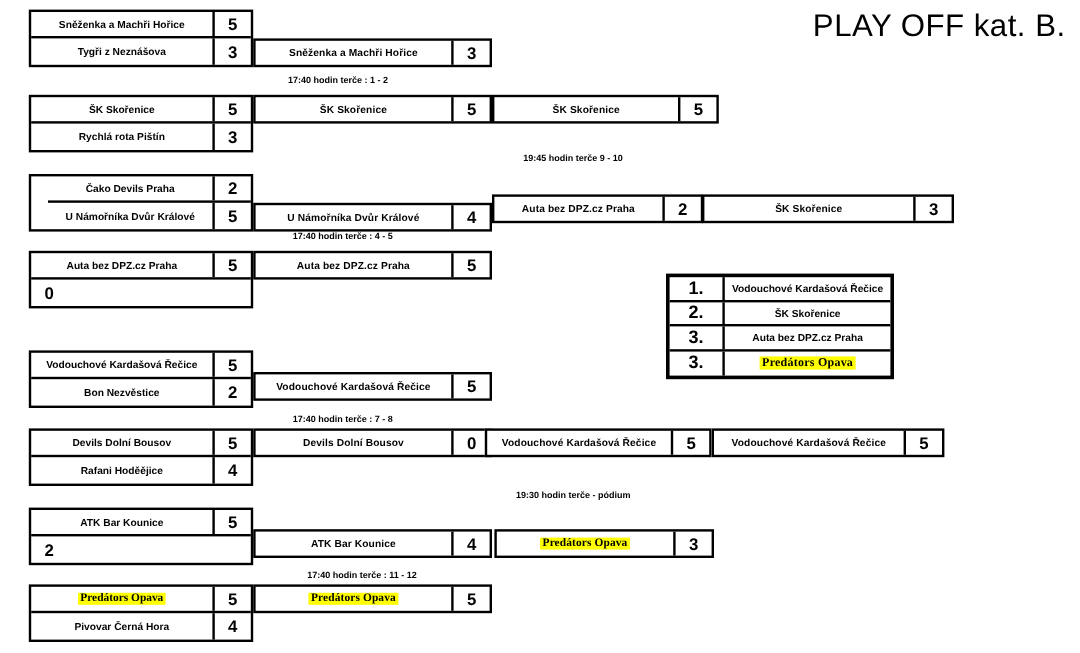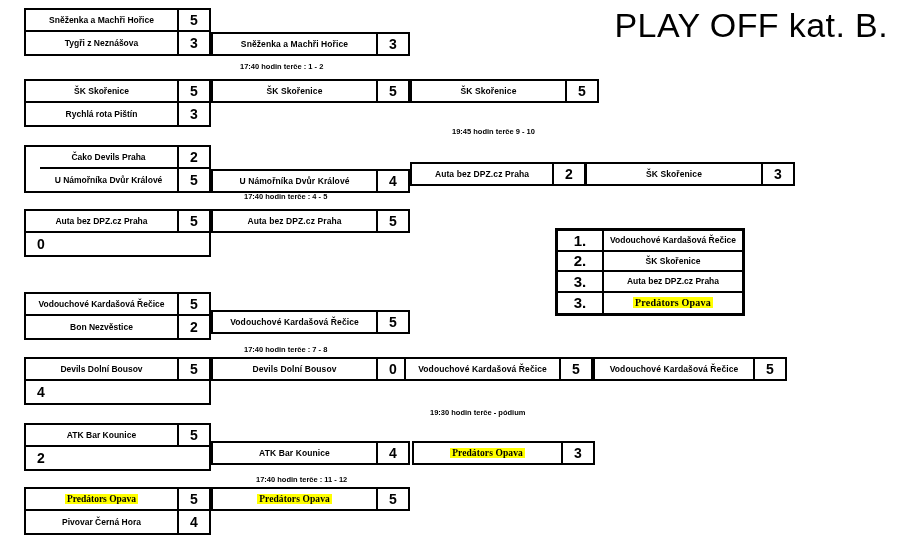--- a/index.html
+++ b/index.html
@@ -31,21 +31,21 @@
   .pair .prow .nm{flex:1 1 auto;display:flex;align-items:center;justify-content:center;
     border-right:2px solid #000;box-sizing:border-box;font-size:8.5px;font-weight:bold;
     padding:0 2px;overflow:hidden;white-space:nowrap;}
   .pair .prow .sc{flex:0 0 30px;display:flex;align-items:center;justify-content:center;
     font-size:14px;font-weight:bold;}
 
   
   .tlabel{position:absolute;font-size:7.5px;font-weight:bold;white-space:nowrap;color:#000;}
 
   
-  #title{position:absolute;right:12px;top:6px;font-size:34px;font-weight:400;
+  #title{position:absolute;right:12px;top:6px;font-size:26px;font-weight:400;
     letter-spacing:.4px;white-space:nowrap;font-family:"Liberation Sans","DejaVu Sans",sans-serif;}
 
   
   #standings{position:absolute;border:3px solid #000;box-sizing:border-box;background:#fff;}
   #standings .srow{display:flex;box-sizing:border-box;border-bottom:2px solid #000;}
   #standings .srow:last-child{border-bottom:none;}
   #standings .pos{flex:0 0 46px;border-right:2px solid #000;box-sizing:border-box;
     display:flex;align-items:center;justify-content:center;font-size:15px;font-weight:bold;}
   #standings .team{flex:1 1 auto;display:flex;align-items:center;justify-content:center;
     font-size:8.5px;font-weight:bold;padding:0 3px;white-space:nowrap;overflow:hidden;}
@@ -54,21 +54,21 @@
     font-weight:bold;font-size:10px;letter-spacing:.2px;}
 </style>
 </head>
 <body>
 
 <div id="stage">
 
   <div id="title">PLAY OFF kat. B.</div>
 
   <div class="tlabel" style="left:240px;top:62px;">17:40 hodin terče : 1 - 2</div>
-  <div class="tlabel" style="left:452px;top:127px;text-align:center;">19:45 hodin terče 9 - 10</div>
+  <div class="tlabel" style="left:436px;top:127px;text-align:center;">19:45 hodin terče 9 - 10</div>
   <div class="tlabel" style="left:244px;top:192px;">17:40 hodin terče : 4 - 5</div>
   <div class="tlabel" style="left:244px;top:345px;">17:40 hodin terče : 7 - 8</div>
   <div class="tlabel" style="left:430px;top:408px;">19:30 hodin terče - pódium</div>
   <div class="tlabel" style="left:256px;top:475px;">17:40 hodin terče : 11 - 12</div>
 
   <div class="pair" style="left:24px;top:8px;width:187px;height:48px;">
     <div class="prow">
       <div class="nm">
           <span class="nmtxt">Sněženka a Machři Hořice</span>
         </div>
@@ -140,20 +140,23 @@
   </div>
 
   <div class="pair" style="left:24px;top:357px;width:187px;height:48px;">
     <div class="prow">
       <div class="nm">
           <span class="nmtxt">Devils Dolní Bousov</span>
         </div>
       <div class="sc">5</div>
     </div>
     <div class="prow">
+      <div class="nm">
+          <span class="nmtxt">Rafani Hoděějice</span>
+        </div>
       <div class="sc">4</div>
     </div>
   </div>
 
   <div class="pair" style="left:24px;top:423px;width:187px;height:48px;">
     <div class="prow">
       <div class="nm">
           <span class="nmtxt">ATK Bar Kounice</span>
         </div>
       <div class="sc">5</div>

